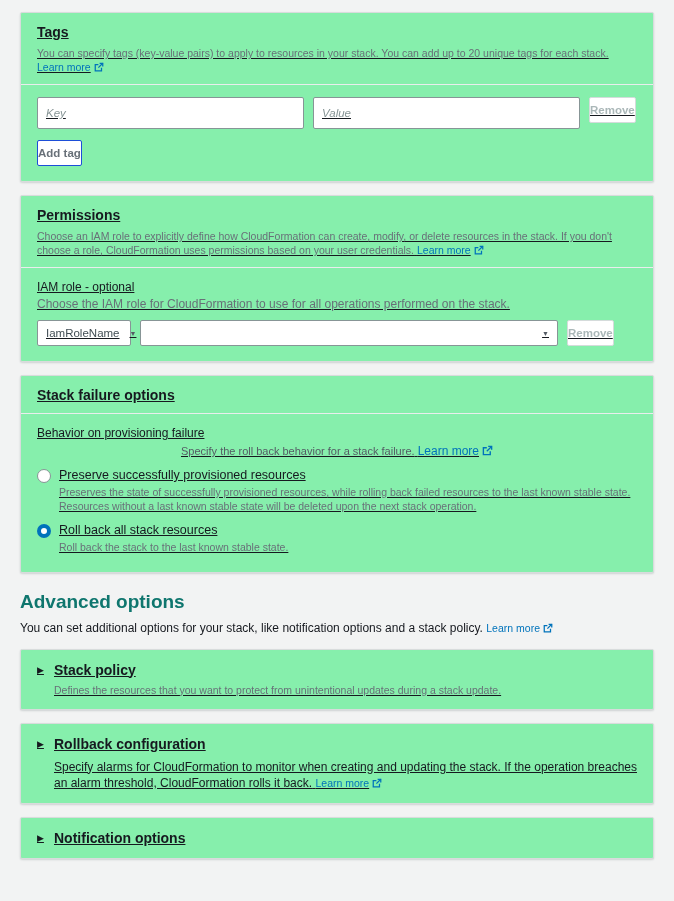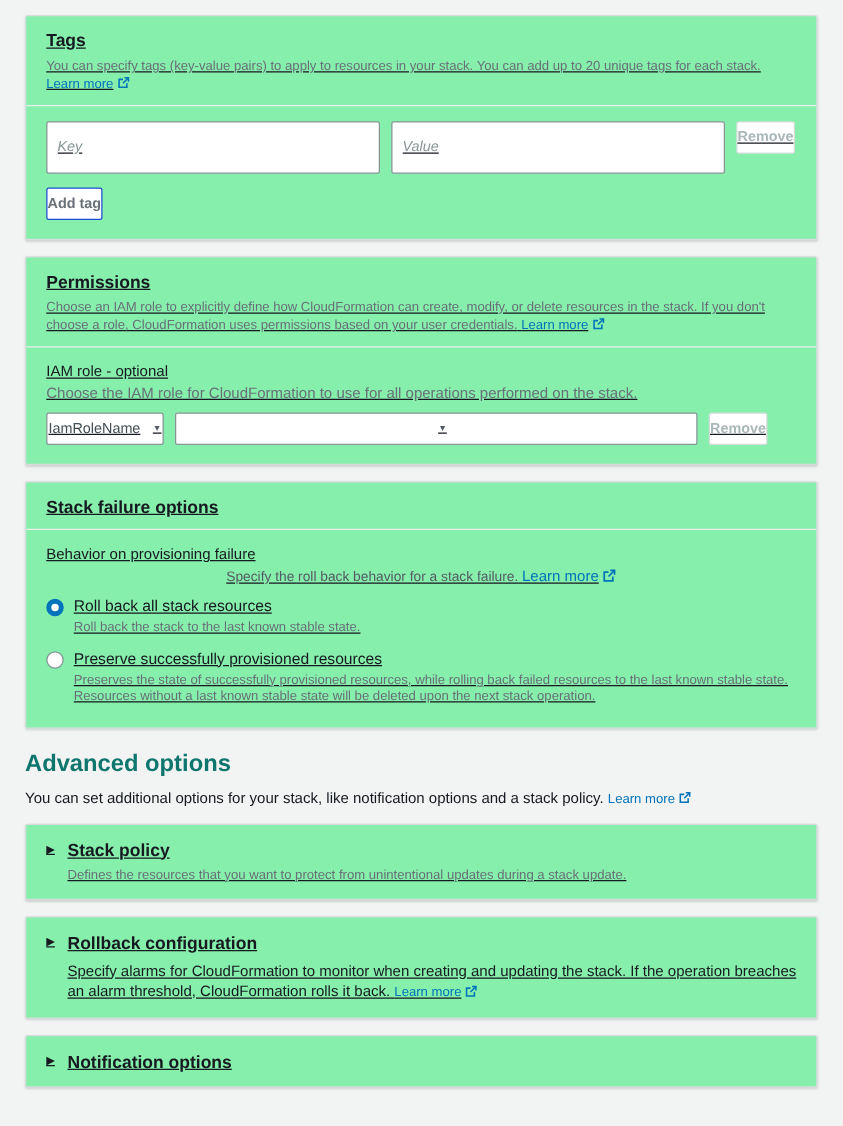--- a/index.html
+++ b/index.html
@@ -35,41 +35,41 @@
   .card-content { padding: 12px 16px 15px 16px; }
 
   a.learn-more, span.learn-more {
     color: #0073bb; text-decoration: none; cursor: pointer; white-space: nowrap;
   }
   .ext-icon { display: inline-block; vertical-align: -1px; margin-left: 3px; }
 
   
   .field-row { display: flex; align-items: flex-start; gap: 9px; }
   input.text-input {
-    height: 42px; border: 1px solid #879596; border-radius: 2px;
+    height: 32px; border: 1px solid #879596; border-radius: 2px;
     padding: 0 8px; font-size: 11.5px; color: #16191f; outline: none;
     font-family: "Liberation Sans", sans-serif; background: #fff;
   }
   input.text-input::placeholder { font-style: italic; color: #879596; }
   .key-input { width: 267px; }
   .value-input { width: 267px; }
 
   .btn {
     display: inline-flex; align-items: center; justify-content: center;
     height: 26px; padding: 0 0; font-size: 11.5px; font-weight: 700;
     border-radius: 2px; background: #fff; cursor: pointer;
     font-family: "Liberation Sans", sans-serif;
   }
   .btn-disabled { border: 1px solid #d5dbdb; color: #aab7b8; cursor: default; }
   .btn-secondary { border: 1px solid #1d4ed8; color: #687078; }
   .add-tag-row { margin-top: 11px; }
 
   
   .select {
-    display: inline-flex; align-items: center; justify-content: center;
+    display: inline-flex; align-items: center; justify-content: space-between;
     height: 26px; border: 1px solid #879596; border-radius: 2px;
     background: #fff; padding: 0 8px; font-size: 11.5px; color: #414d54;
     cursor: pointer;
   }
   .select .caret { font-size: 7px; color: #545b64; margin-left: 10px; }
   .select-role-type { width: 94px; }
   .select-role-name { width: 418px; }
 
   .field-label { font-size: 12px; color: #16191f; }
   .field-sub { font-size: 12px; color: #687078; margin-top: 3px; }
@@ -168,31 +168,31 @@
       <div class="behavior-desc">
         <span>Specify the roll back behavior for a stack failure.</span>
         <a class="learn-more"><span>Learn more</span><svg class="ext-icon" width="11" height="11" viewBox="0 0 16 16">
               <path d="M9 2h5v5" stroke="#0073bb" stroke-width="2" fill="none"></path>
               <path d="M14 2L7 9" stroke="#0073bb" stroke-width="2" fill="none"></path>
               <path d="M12 9v5H2V4h5" stroke="#0073bb" stroke-width="2" fill="none"></path>
             </svg></a>
       </div>
       <div class="radio-group">
         <div class="radio-option">
+          <span class="radio-circle off"></span>
+          <div>
+            <div class="radio-label">Preserve successfully provisioned resources</div>
+            <div class="radio-desc">Preserves the state of successfully provisioned resources, while rolling back failed resources to the last known stable state. Resources without a last known stable state will be deleted upon the next stack operation.</div>
+          </div>
+        </div>
+        <div class="radio-option">
           <span class="radio-circle on"></span>
           <div>
             <div class="radio-label">Roll back all stack resources</div>
             <div class="radio-desc">Roll back the stack to the last known stable state.</div>
-          </div>
-        </div>
-        <div class="radio-option">
-          <span class="radio-circle off"></span>
-          <div>
-            <div class="radio-label">Preserve successfully provisioned resources</div>
-            <div class="radio-desc">Preserves the state of successfully provisioned resources, while rolling back failed resources to the last known stable state. Resources without a last known stable state will be deleted upon the next stack operation.</div>
           </div>
         </div>
       </div>
     </div>
   </div>
 
   <h1 class="section-heading">Advanced options</h1>
   <div class="section-desc">
     <span>You can set additional options for your stack, like notification options and a stack policy.</span>
     <a class="learn-more" style="font-size:10.5px;"><span>Learn more</span><svg class="ext-icon" width="10" height="10" viewBox="0 0 16 16">

